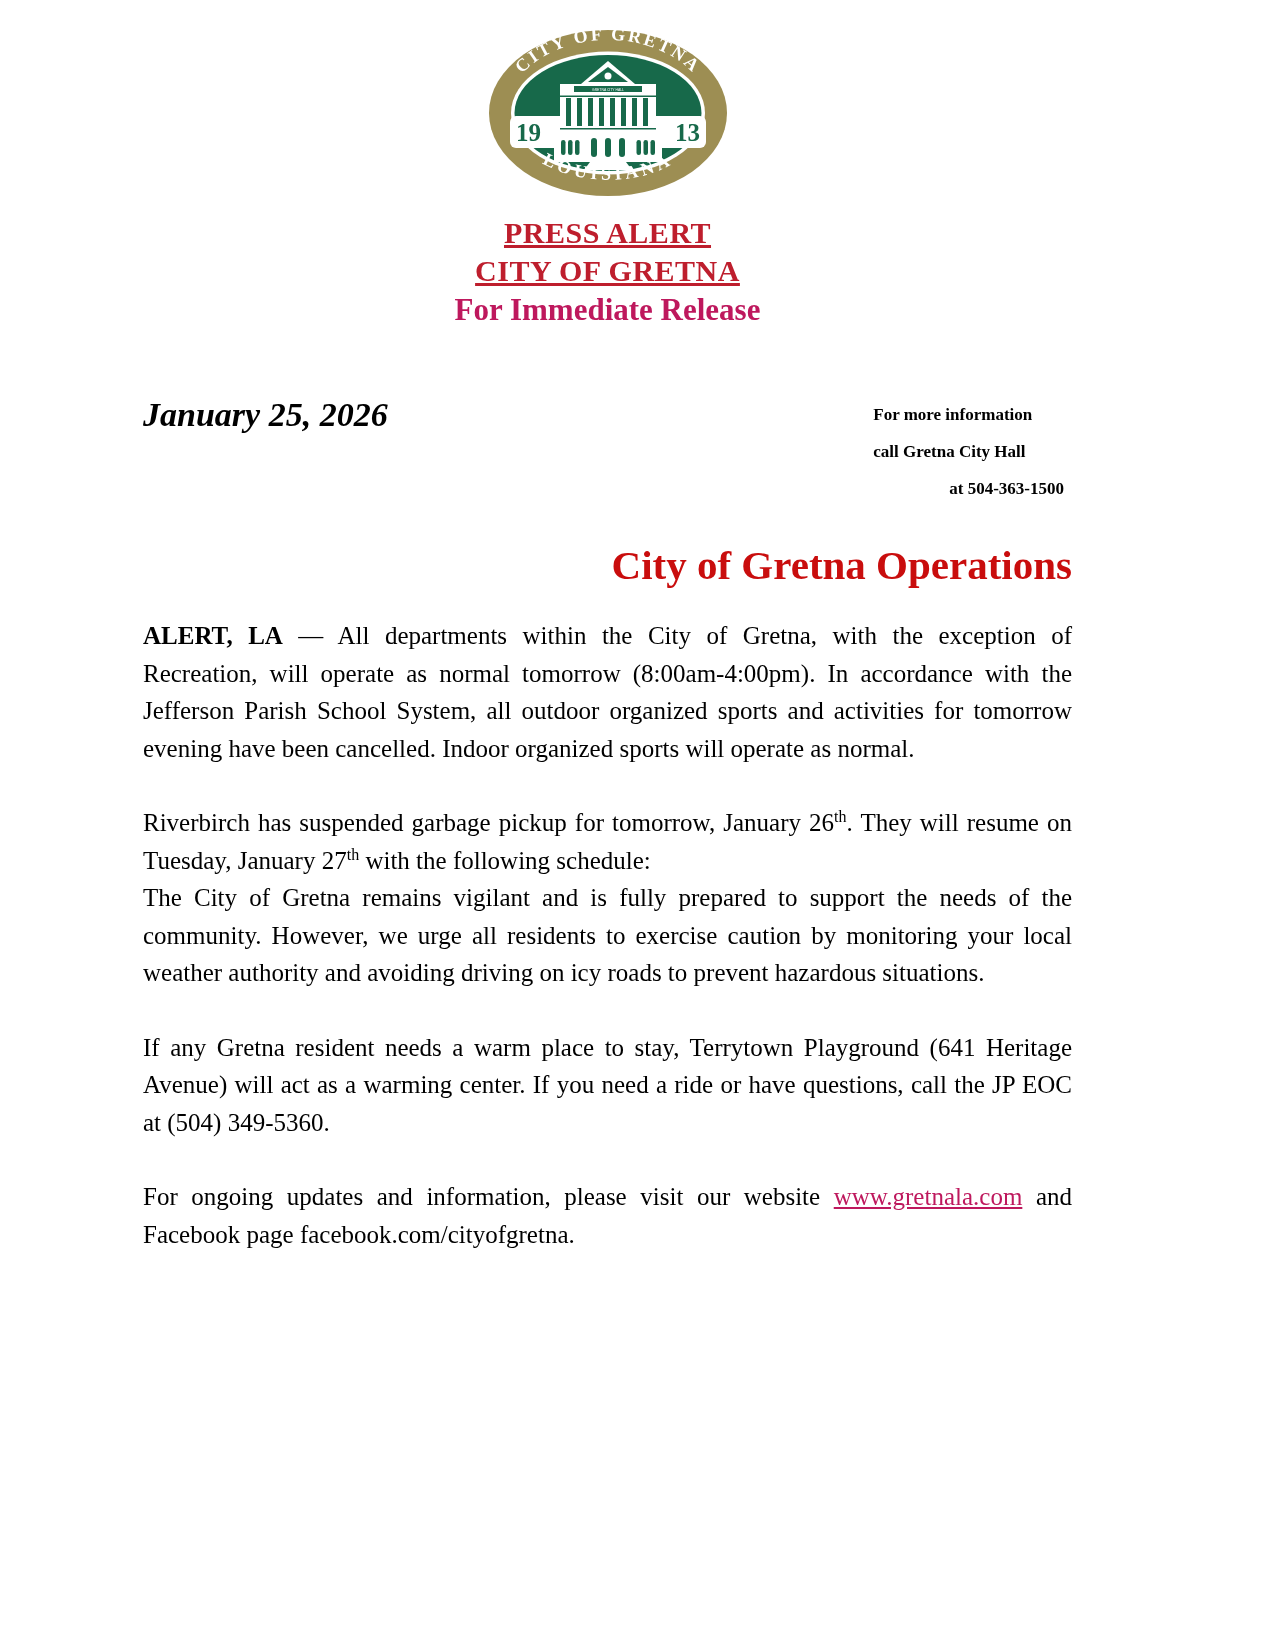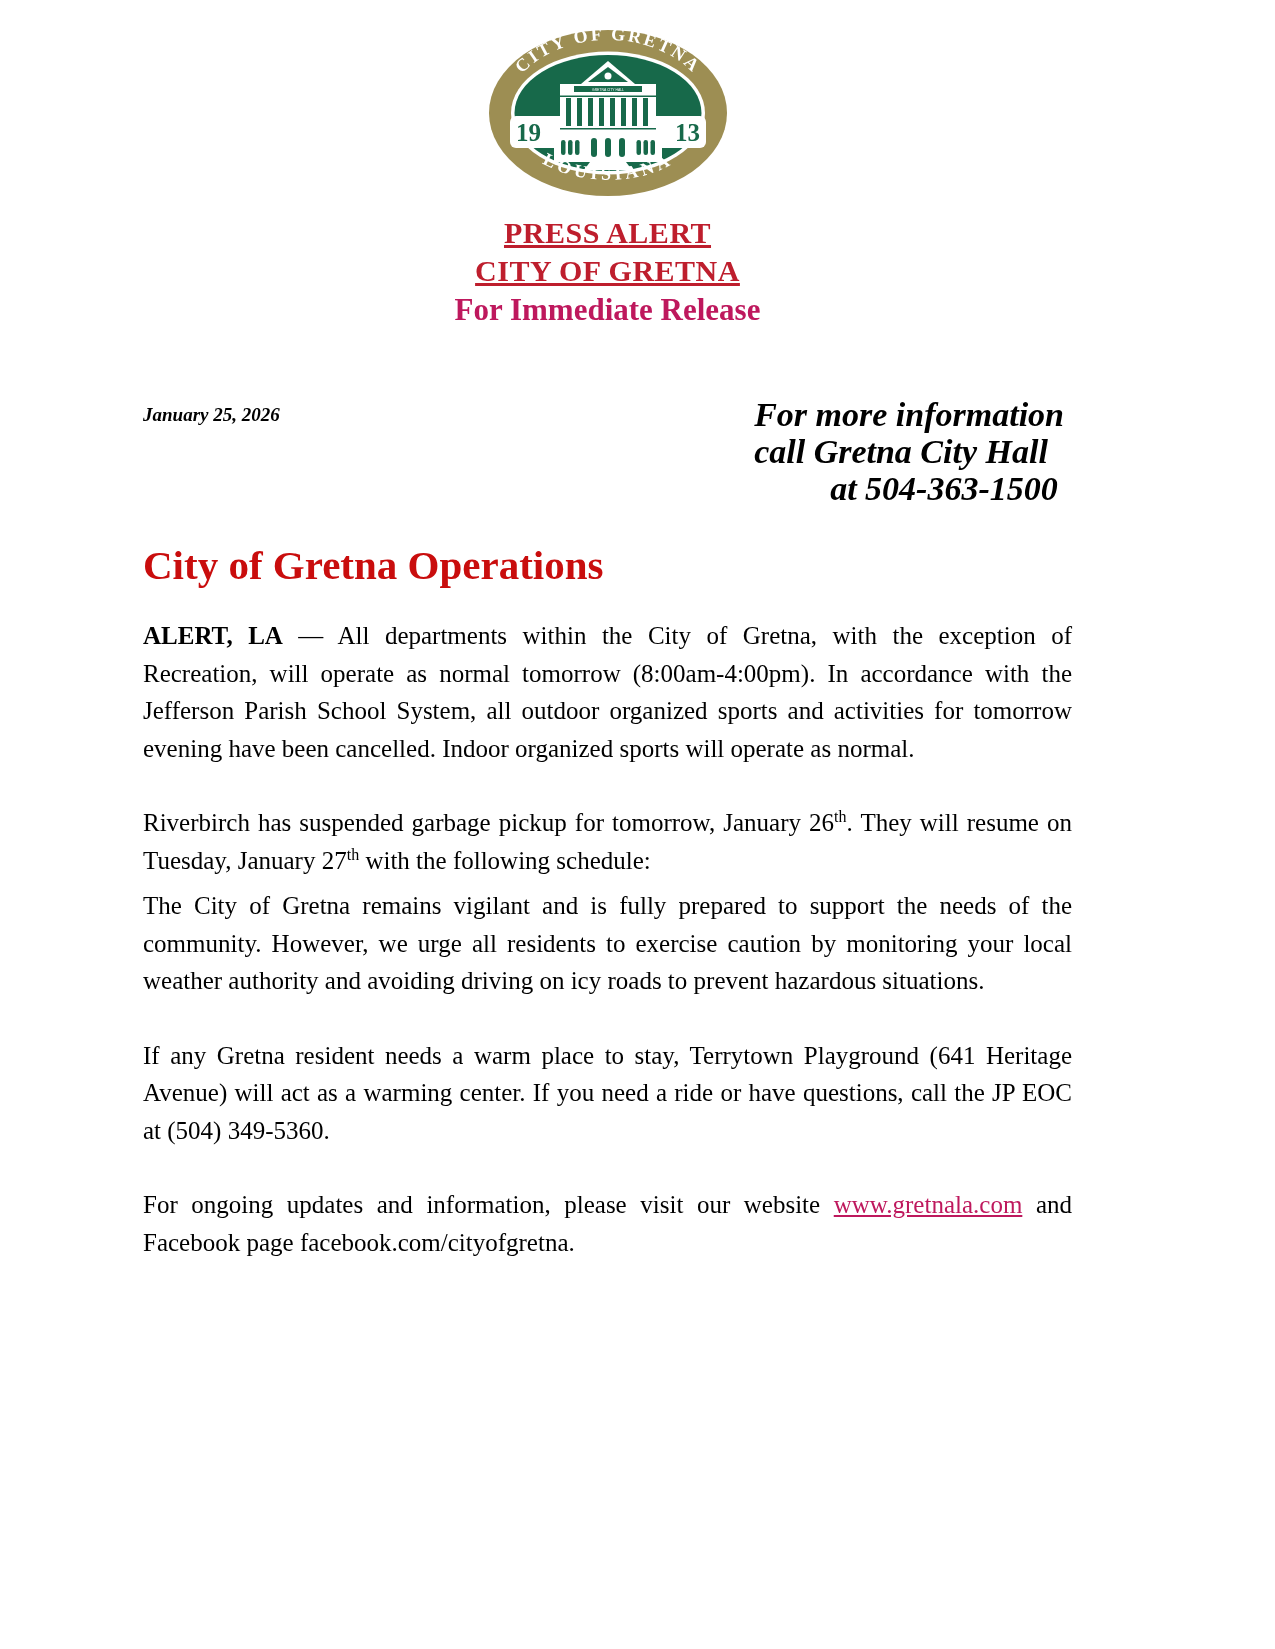--- a/index.html
+++ b/index.html
@@ -38,44 +38,43 @@
   
   .info-row {
     margin-top: 66px;
     display: flex;
     justify-content: space-between;
     align-items: flex-start;
   }
   .date-line {
     font-weight: bold;
     font-style: italic;
-    font-size: 19px;
-    line-height: 37px;
-  }
-  .contact-block {
-    font-weight: bold;
-    font-style: italic;
     font-size: 34px;
     line-height: 37px;
+  }
+  .contact-block {
+    font-weight: bold;
+    font-size: 17px;
+    line-height: 37px;
     margin-right: 8px;
   }
   .contact-line3 { padding-left: 76px; }
   
   .doc-title {
     margin-top: 34px;
-    text-align: left;
+    text-align: right;
     font-weight: bold;
     font-size: 41px;
     line-height: 48px;
     color: #C90D0D;
   }
   
   .body-text { margin-top: 28px; font-size: 25px; line-height: 37.5px; }
   .para { margin: 0 0 37px 0; text-align: justify; }
-  .para.no-gap { margin-bottom: 8px; }
+  .para.no-gap { margin-bottom: 0; }
   .para sup { font-size: 16px; line-height: 0; }
   .bullets {
     margin: 0 0 25px 0;
     padding-left: 52px;
     list-style: none;
   }
   .bullets li {
     position: relative;
     padding-left: 33px;
     line-height: 37.5px;

